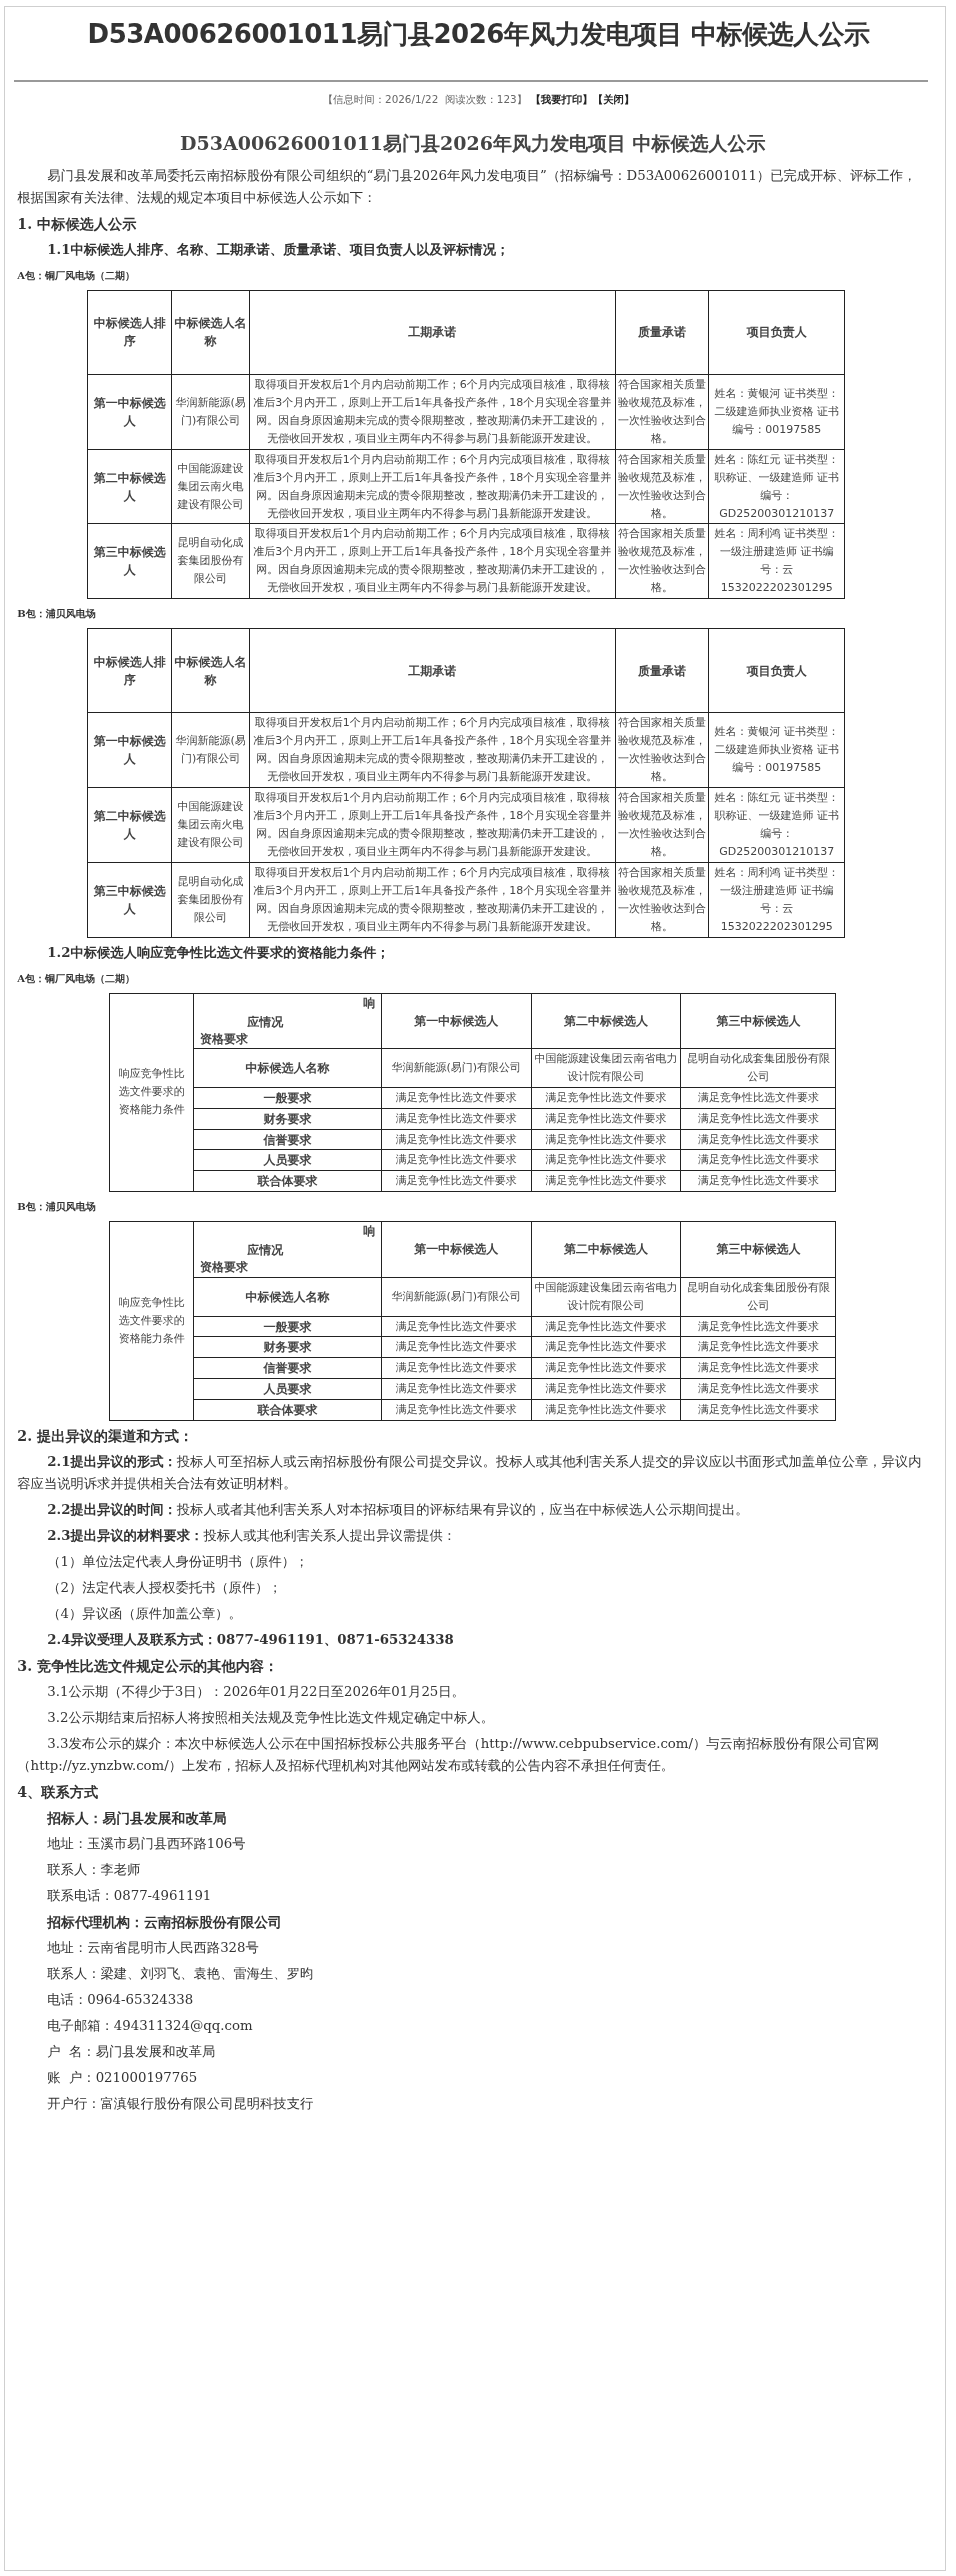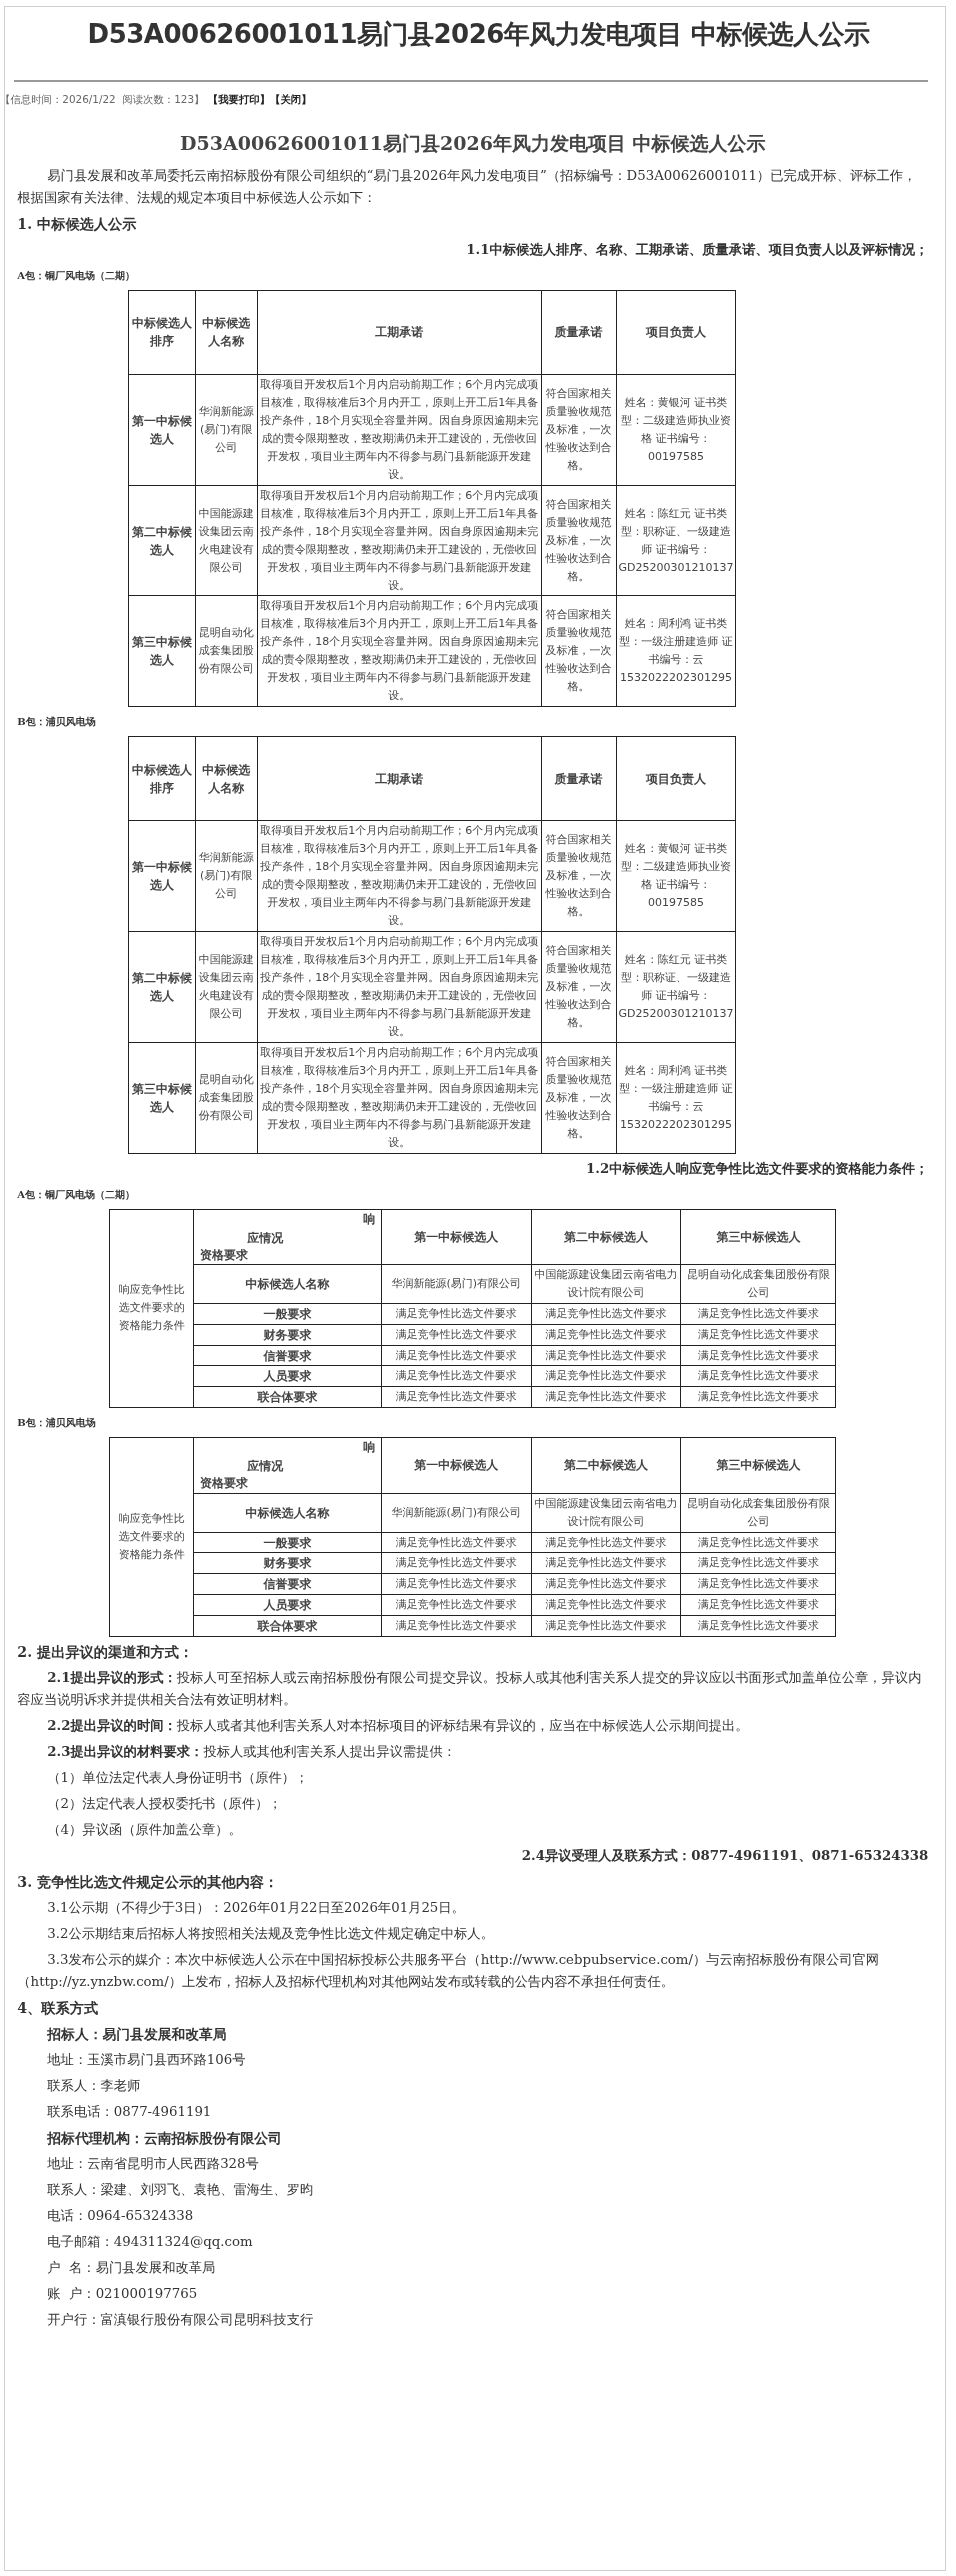--- a/index.html
+++ b/index.html
@@ -1,34 +1,34 @@
 <!DOCTYPE html>
 <html style="font-size:15px"><head>
 <meta charset="utf-8">
 <style>
   html, body { margin:0; padding:0; background:#fff; }
   body { width:957px; height:2576px; position:relative; font-family:"DejaVu Sans", sans-serif; color:#333; overflow:hidden; }
   .frame { position:absolute; left:3.8px; top:5.7px; width:942px; height:2565px; border:0.9px solid #cfcfcf; box-sizing:border-box; }
   .page-title { position:absolute; left:0; width:957px; top:17px; text-align:center; font-size:26px; font-weight:bold; color:#333; font-family:"DejaVu Sans", sans-serif; letter-spacing:-0.5px; }
   .rule { position:absolute; left:14.2px; top:80px; width:914px; height:1.9px; background:#999; }
-  .info { position:absolute; left:0; width:957px; top:93px; text-align:left; font-size:10.4px; color:#666; }
+  .info { position:absolute; left:0; width:957px; top:93px; text-align:center; font-size:10.4px; color:#666; }
   .info b { color:#222; font-weight:bold; }
   .info .lnk { cursor:pointer; }
   .content { position:absolute; left:13.3px; top:123px; width:919px; font-family:"DejaVu Serif", serif; font-size:13.3px; color:#333; }
   .doc-title { text-align:center; font-size:19px; font-weight:bold; color:#444; height:36px; line-height:36px; margin-top:1.9px; }
   p { margin:4px; line-height:22px; }
   .indent { text-indent:30px; }
   .ind2 { padding-left:30px; }
-  .bold { font-weight:bold;text-align:right; }
+  .bold { font-weight:bold; }
   .h1 { font-weight:bold; font-size:14.2px; line-height:22px; }
   .pkg { font-weight:bold; font-size:10px; line-height:21px; }
   table { border-collapse:collapse; font-family:"DejaVu Sans", sans-serif; font-size:11px; color:#444; }
   td, th { border:0.9px solid #222; text-align:center; vertical-align:middle; padding:0.9px 1.9px; line-height:18px; }
   th { font-weight:bold; font-size:12px; }
-  .t1 { margin-left:115px; width:608px; }
+  .t1 { margin-left:74px; width:758px; }
   .t1 td.rank { font-weight:bold; font-size:12px; }
   .t2 { margin-left:96px; width:727px; }
   .t2 td.req { font-weight:bold; font-size:12px; }
   .diag { position:relative; height:53px; text-align:left; }
   .diag .a { position:absolute; right:5.7px; top:0px; }
   .diag .b { position:absolute; left:53px; top:19px; }
   .diag .c { position:absolute; left:5.7px; top:36px; }
   .contact p { padding-left:30px; }
   .contact .org { font-weight:bold; font-size:13.8px; }
 </style>

